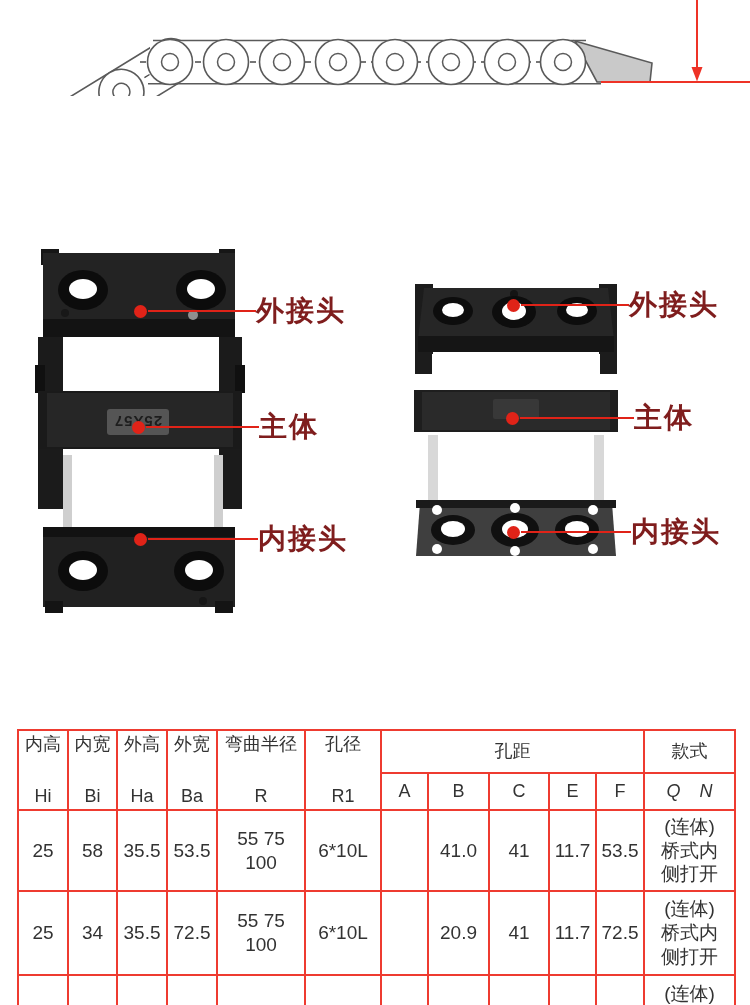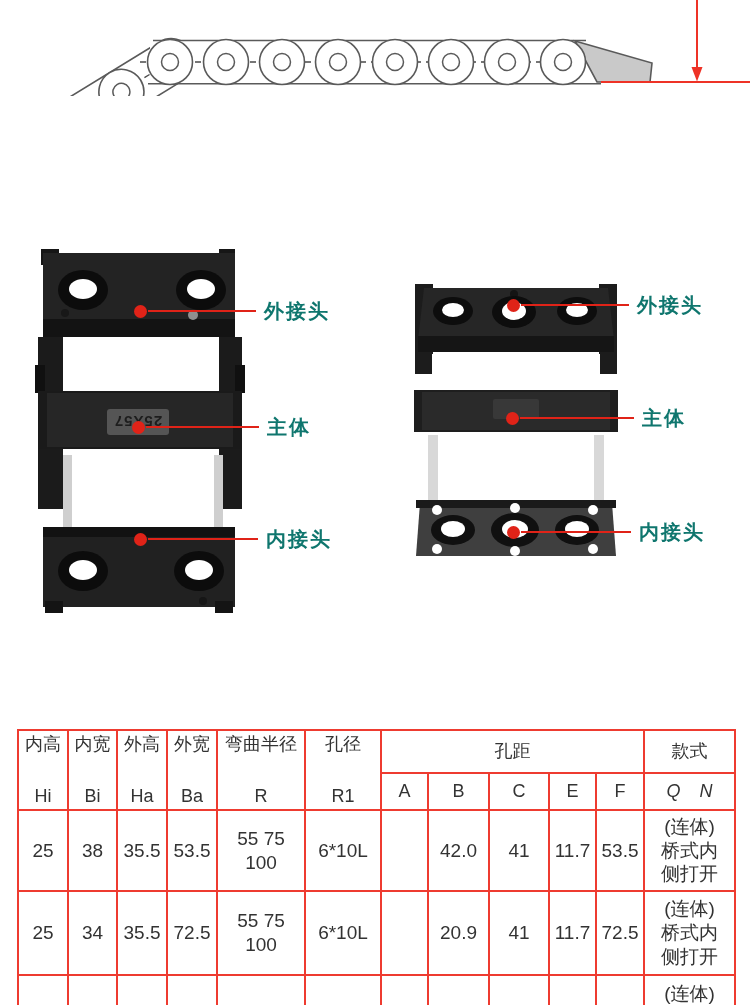--- a/index.html
+++ b/index.html
@@ -8,22 +8,22 @@
     overflow:hidden;font-family:"Liberation Sans","DejaVu Sans",sans-serif;
   }
   svg{display:block;}
   .abs{position:absolute;}
 
   
   .callout{position:absolute;display:flex;align-items:center;height:14px;}
   .callout .dot{width:13px;height:13px;border-radius:50%;background:#e02318;flex:0 0 auto;}
   .callout .lead{height:2px;background:#e02318;flex:0 0 auto;margin-left:1px;}
   .callout .txt{
-    color:#0f766e;font-weight:bold;font-size:20px;line-height:1;
-    margin-left:8px;white-space:nowrap;letter-spacing:2px;
+    color:#7f1d1d;font-weight:bold;font-size:28px;line-height:1;
+    margin-left:0;white-space:nowrap;letter-spacing:2px;
   }
 
   
   .spec{
     position:absolute;left:17px;top:729px;width:717px;
     border-collapse:collapse;table-layout:fixed;
     color:#333;
   }
   .spec th,.spec td{
     border:2px solid #ee3b30;padding:0;text-align:center;vertical-align:middle;
@@ -266,30 +266,30 @@
         <th>B</th>
         <th>C</th>
         <th>E</th>
         <th>F</th>
         <th class="qn">Q N</th>
       </tr>
     </thead>
     <tbody>
       <tr style="height:81px">
         <td>25</td>
-        <td>38</td>
+        <td>58</td>
         <td>35.5</td>
         <td>53.5</td>
         <td>
           <div>55 75</div>
           <div>100</div>
         </td>
         <td>6*10L</td>
         <td></td>
-        <td>42.0</td>
+        <td>41.0</td>
         <td>41</td>
         <td>11.7</td>
         <td>53.5</td>
         <td class="c-style">
           <div>(连体)</div>
           <div>桥式内</div>
           <div>侧打开</div>
         </td>
       </tr>
       <tr style="height:84px">

